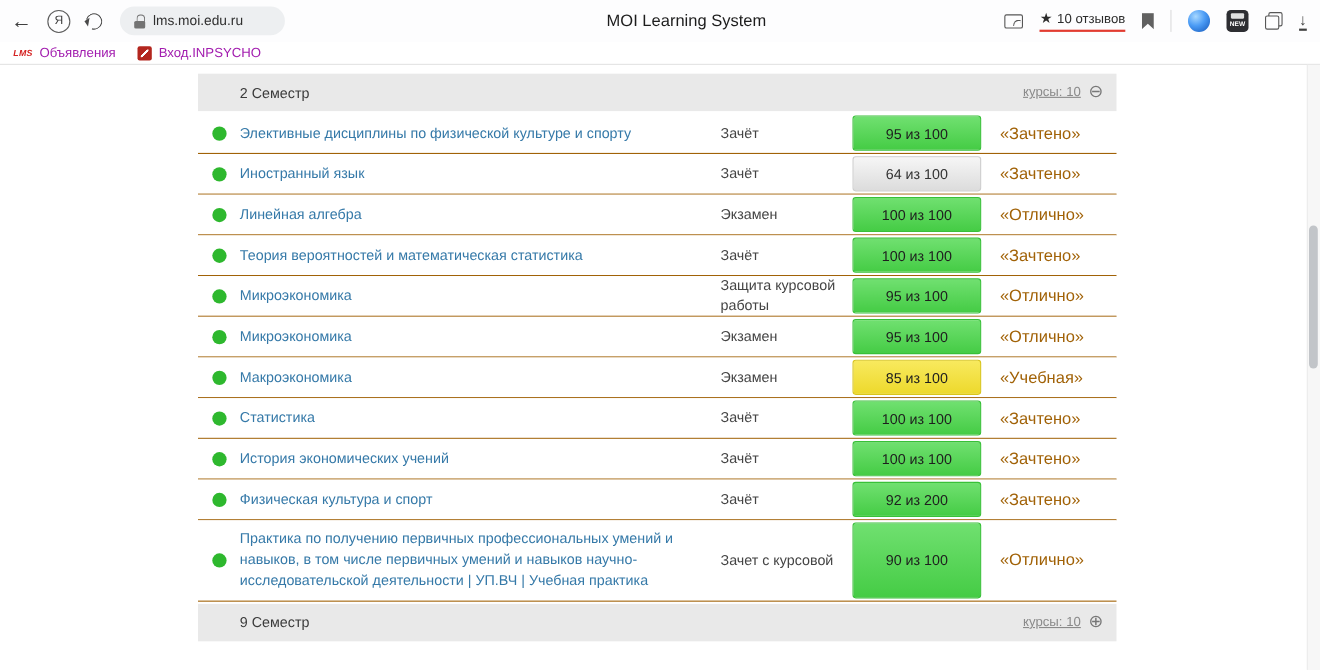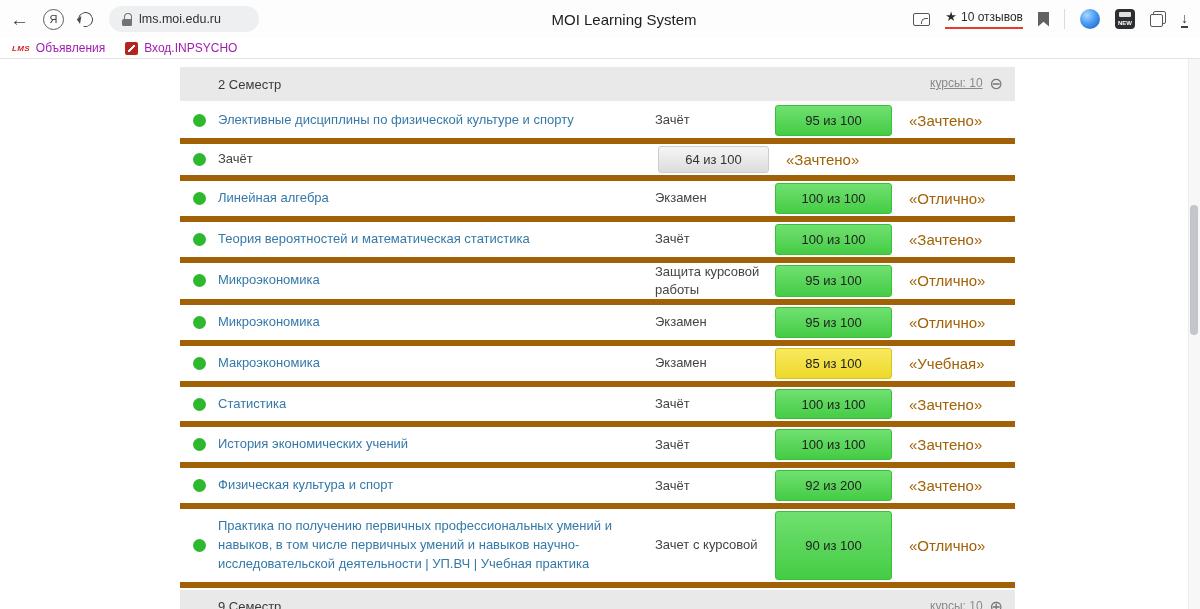--- a/index.html
+++ b/index.html
@@ -104,21 +104,21 @@
     margin-bottom: 2px;
   }
   .sem-right { display: flex; gap: 7px; }
   .courses-link { font-size: 12px; color: #8a8a8a; text-decoration: underline; cursor: pointer; }
   .toggle-icon { font-size: 16px; color: #777; line-height: 1; cursor: pointer; }
 
   .course-row {
     display: grid;
     grid-template-columns: 38px 437px 117px 123px 120px;
     align-items: center;
-    border-bottom: 6px solid #a16207;
+    border-bottom: 1px solid #a16207;
     background: #fff;
     min-height: 37px;
   }
   .dot { width: 13px; height: 13px; border-radius: 50%; background: #2eb82e; justify-self: center; }
   .course-name {
     font-size: 13px; color: #3579a8; text-decoration: none;
     line-height: 1.45; padding: 8px 16px 8px 0; cursor: pointer; display: block;
   }
   .control { font-size: 13px; color: #444; line-height: 1.4; padding-right: 10px; }
   .score-cell { align-self: stretch; display: flex; padding: 2px 3px; }
@@ -202,20 +202,21 @@
       <a class="course-name">Элективные дисциплины по физической культуре и спорту</a>
       <span class="control">Зачёт</span>
       <span class="score-cell" data-color="green">
         <span class="score-badge">95 из 100</span>
       </span>
       <span class="grade">«Зачтено»</span>
     </div>
 
     <div class="course-row">
       <span class="dot"></span>
+      <a class="course-name">Иностранный язык</a>
       <span class="control">Зачёт</span>
       <span class="score-cell" data-color="gray">
         <span class="score-badge">64 из 100</span>
       </span>
       <span class="grade">«Зачтено»</span>
     </div>
 
     <div class="course-row">
       <span class="dot"></span>
       <a class="course-name">Линейная алгебра</a>

